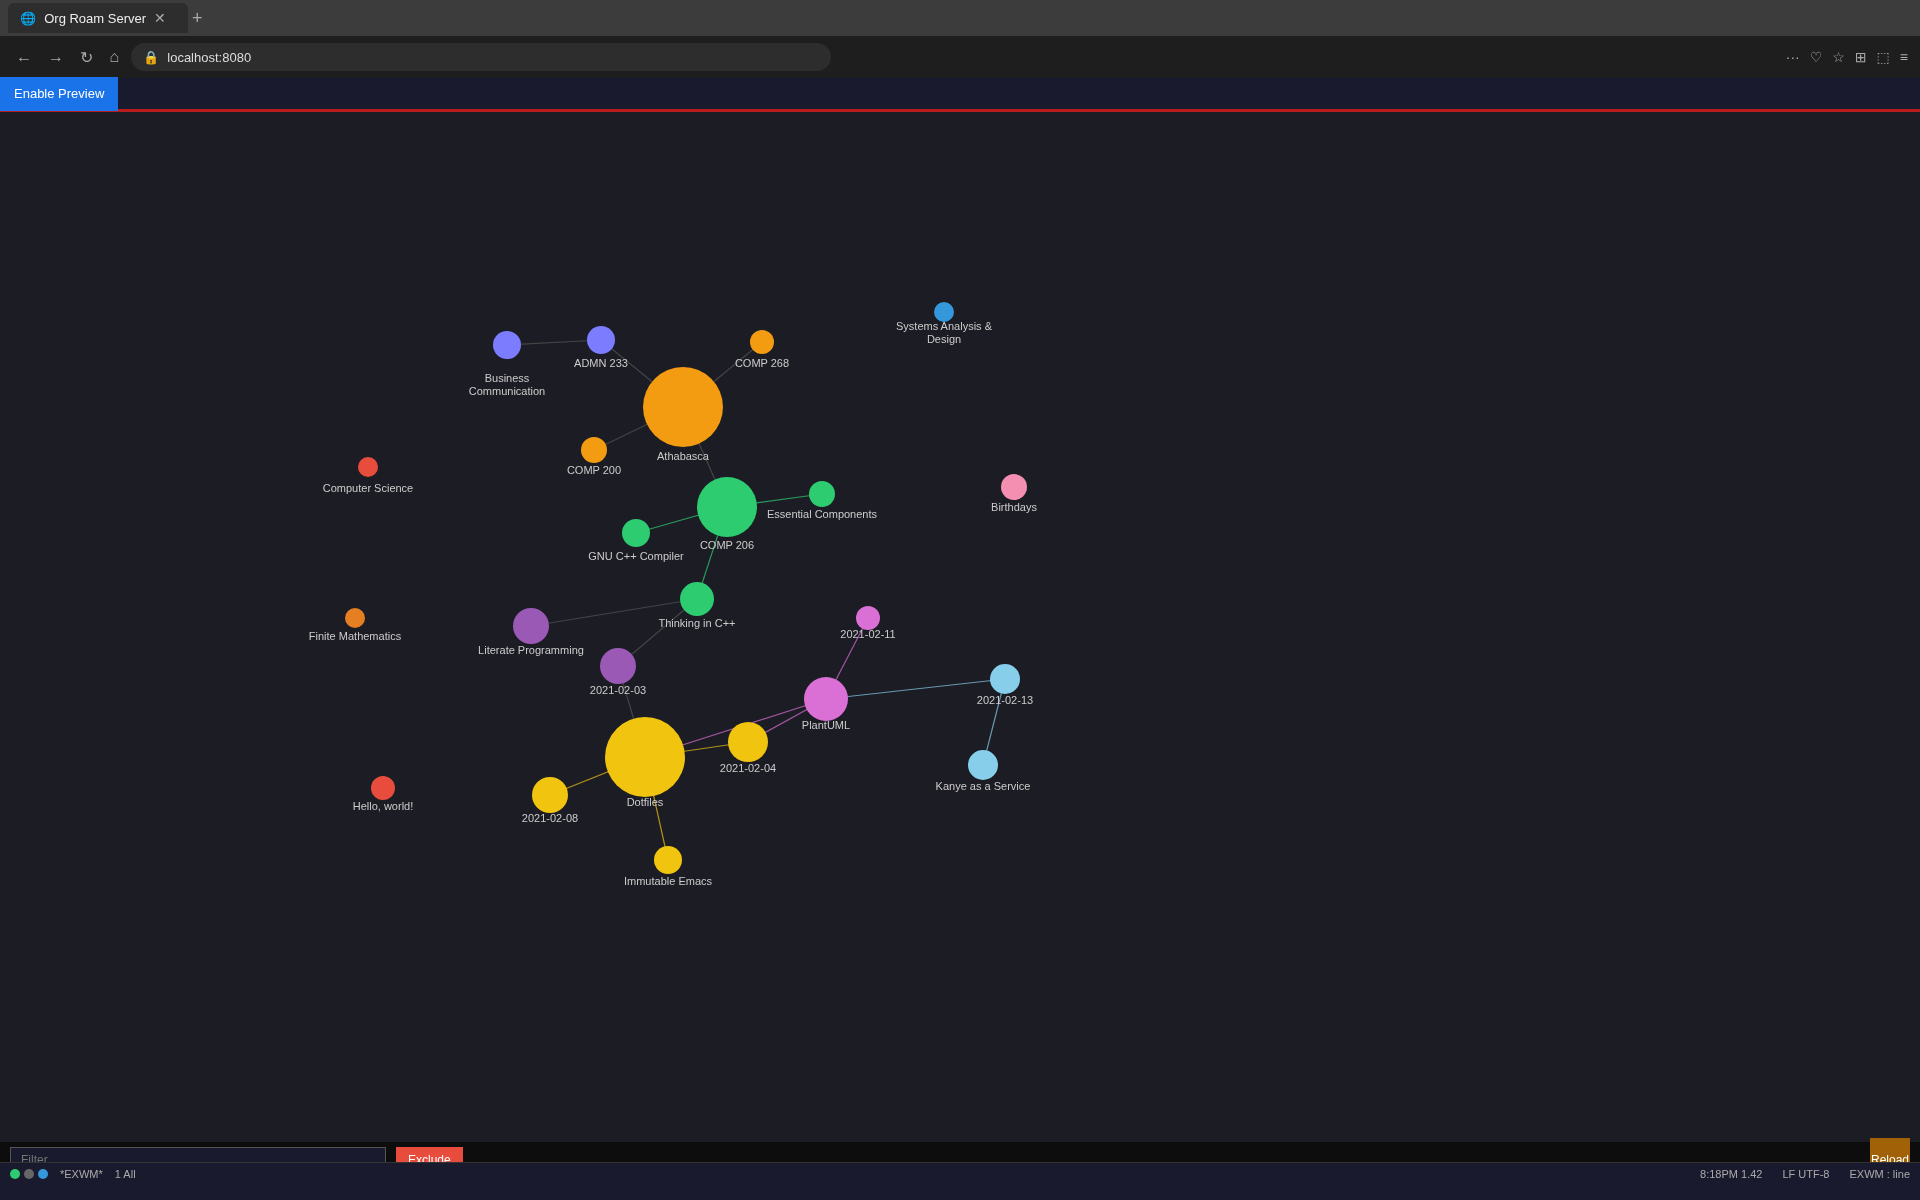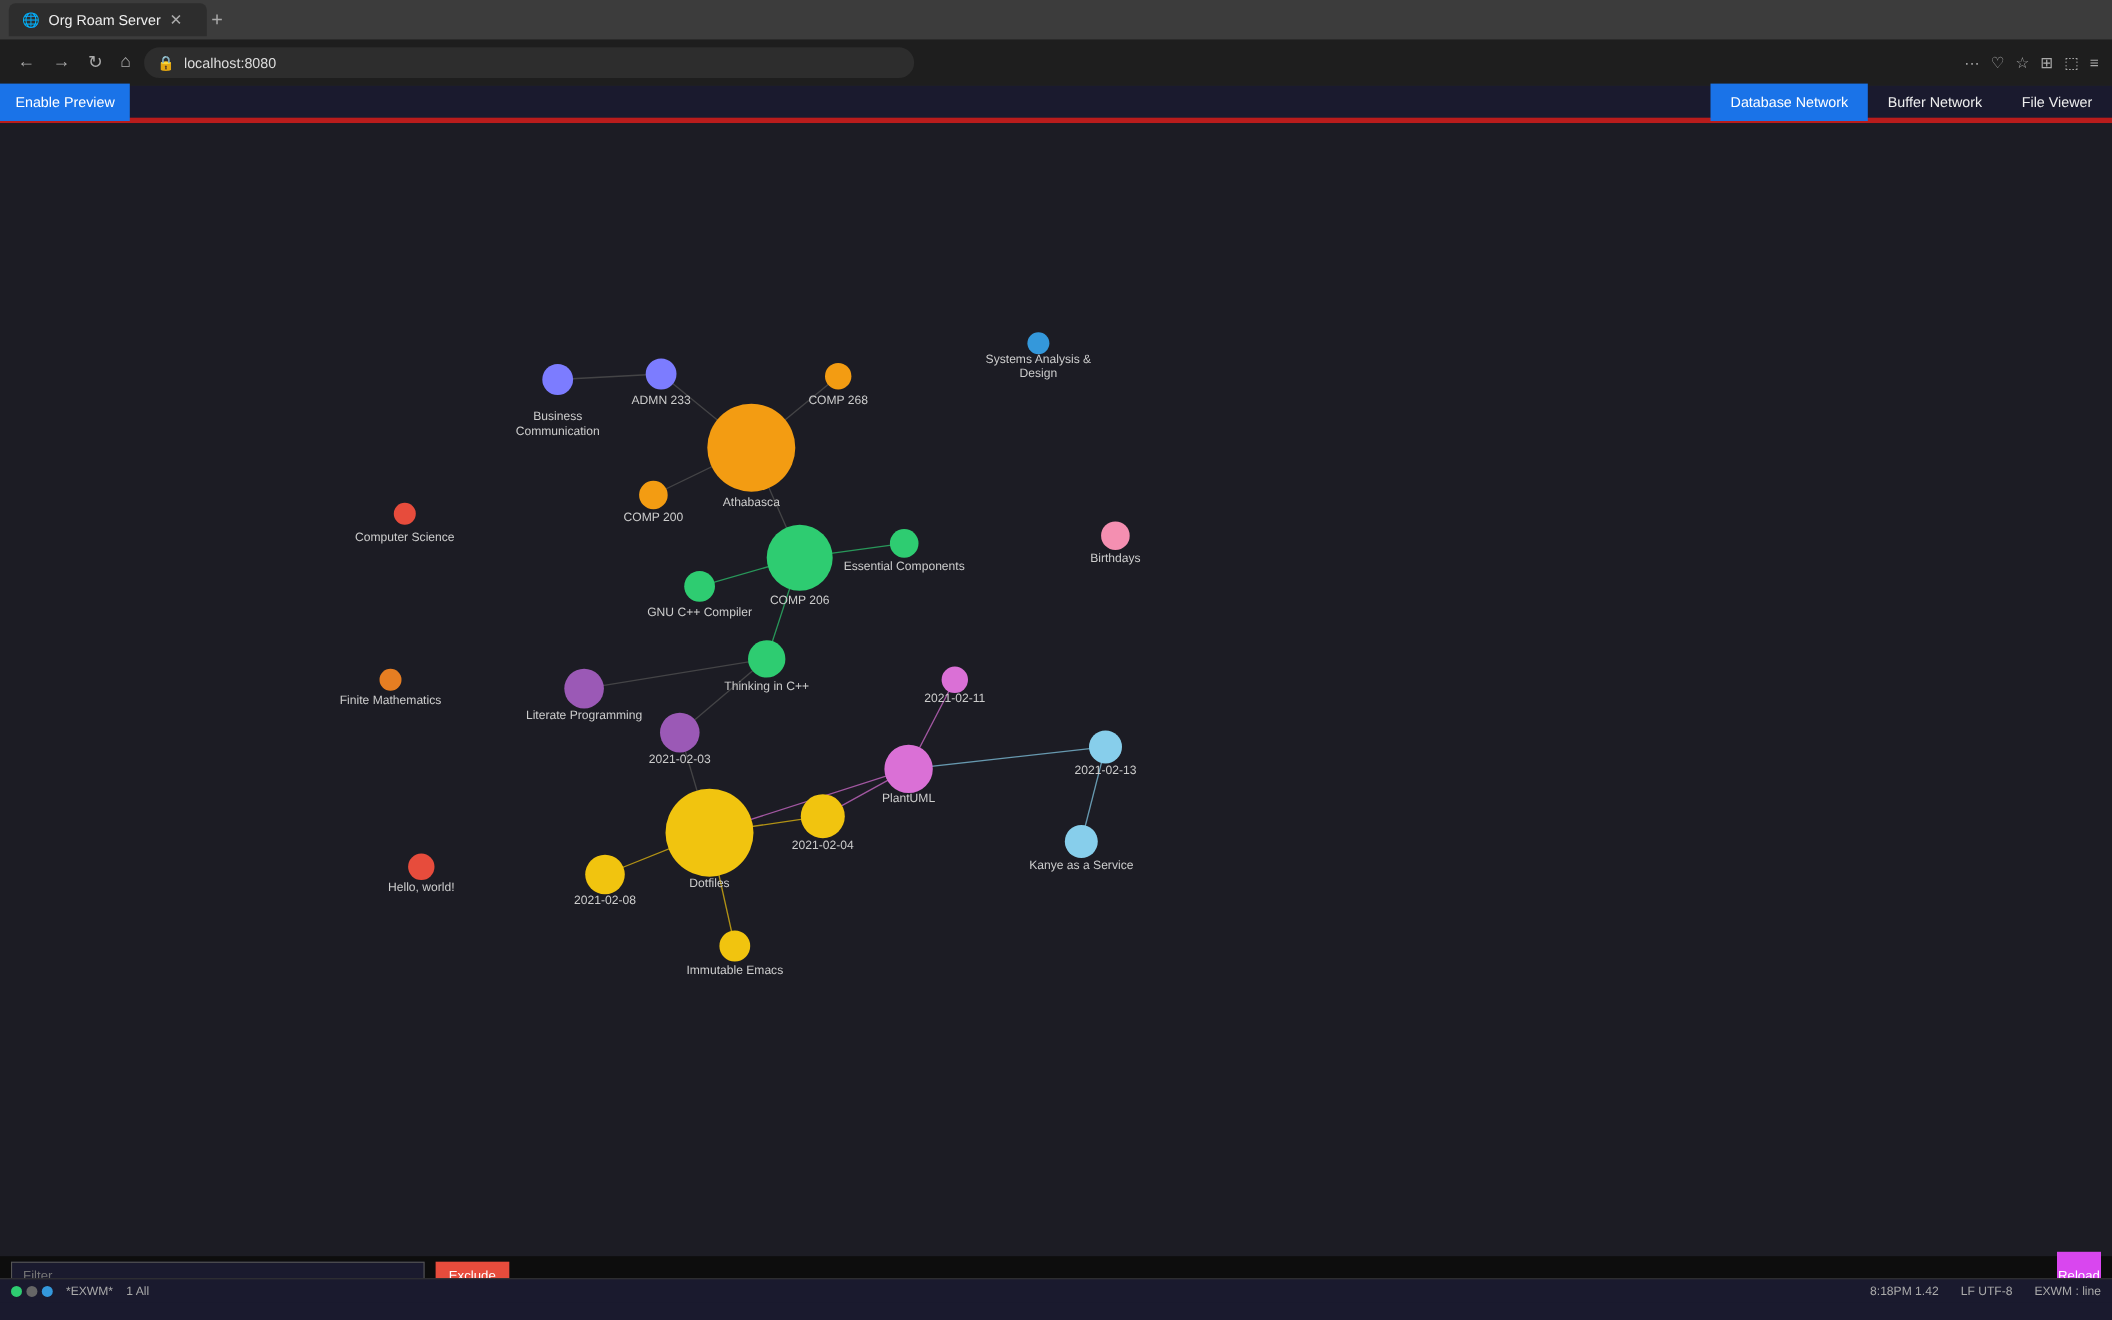--- a/index.html
+++ b/index.html
@@ -10,35 +10,35 @@
     .tab-bar { background: #3c3c3c; display: flex; align-items: center; height: 36px; padding: 0 8px; gap: 4px; }
     .tab { background: #2d2d2d; border-radius: 6px 6px 0 0; padding: 0 12px; height: 30px; display: flex; align-items: center; gap: 8px; font-size: 13px; color: #eee; min-width: 180px; }
     .tab-close { color: #aaa; cursor: pointer; font-size: 14px; }
     .tab-new { color: #aaa; font-size: 18px; cursor: pointer; background: none; border: none; }
     .address-bar { background: #1e1e1e; display: flex; align-items: center; height: 42px; padding: 0 12px; gap: 8px; }
     .nav-btn { background: none; border: none; color: #aaa; font-size: 16px; cursor: pointer; padding: 4px; }
     .url-box { background: #2d2d2d; border-radius: 20px; flex: 1; max-width: 700px; height: 28px; display: flex; align-items: center; padding: 0 12px; gap: 8px; font-size: 13px; color: #ddd; }
     .address-right { margin-left: auto; display: flex; align-items: center; gap: 10px; color: #aaa; font-size: 14px; }
 
     
-    .app-toolbar { background: #1a1a2e; display: flex; align-items: center; height: 34px; border-bottom: 5px solid #b91c1c; justify-content: space-between; }
+    .app-toolbar { background: #1a1a2e; display: flex; align-items: center; height: 34px; border-bottom: 3px solid #b91c1c; }
     .enable-preview-btn { background: #1a73e8; color: white; border: none; padding: 6px 14px; font-size: 13px; cursor: pointer; height: 34px; }
     .toolbar-center { flex: 1; text-align: center; font-size: 13px; color: #bbb; }
     .toolbar-right { display: flex; }
     .toolbar-tab { padding: 0 18px; height: 34px; display: flex; align-items: center; font-size: 13px; cursor: pointer; color: #eee; }
     .toolbar-tab.active { background: #1a73e8; color: white; }
 
     
     .main-content { background: #1c1c24; position: relative; width: 1920px; height: 1052px; overflow: hidden; }
 
     
     .network-svg { position: absolute; top: 0; left: 0; width: 100%; height: 100%; }
     .filter-input { background: #1a1a2e; border: 1px solid #555; color: #ccc; padding: 4px 10px; font-size: 12px; width: 376px; height: 26px; }
     .exclude-btn { background: #e74c3c; color: white; border: none; padding: 4px 12px; font-size: 12px; cursor: pointer; height: 26px; }
-    .reload-btn { background: #d946ef; color: white; border: none; padding: 4px 1px; font-size: 12px; cursor: pointer; height: 44px; margin-left: auto; }
+    .reload-btn { background: #a16207; color: white; border: none; padding: 4px 1px; font-size: 12px; cursor: pointer; height: 44px; margin-left: auto; }
     .status-dots { display: flex; gap: 4px; align-items: center; }
     .dot { width: 10px; height: 10px; border-radius: 50%; }
     .dot-green { background: #2ecc71; }
     .dot-gray { background: #666; }
   </style>
 </head>
 <body>
 
 <div class="browser-chrome">
   <div class="tab-bar">
@@ -64,25 +64,20 @@
       <span>☆</span>
       <span>⊞</span>
       <span>⬚</span>
       <span>≡</span>
     </div>
   </div>
 </div>
 
 <div class="app-toolbar">
   <button class="enable-preview-btn">Enable Preview</button>
-  <div class="toolbar-right">
-    <div class="toolbar-tab active">Database Network</div>
-    <div class="toolbar-tab">Buffer Network</div>
-    <div class="toolbar-tab">File Viewer</div>
-  </div>
 </div>
 
 <div class="main-content">
   <svg class="network-svg">
 
     <g id="edges-group" stroke="#555" stroke-width="1.2" opacity="0.7">
 
       <line x1="507" y1="233" x2="601" y2="228"></line>
 
       <line x1="601" y1="228" x2="683" y2="295"></line>

